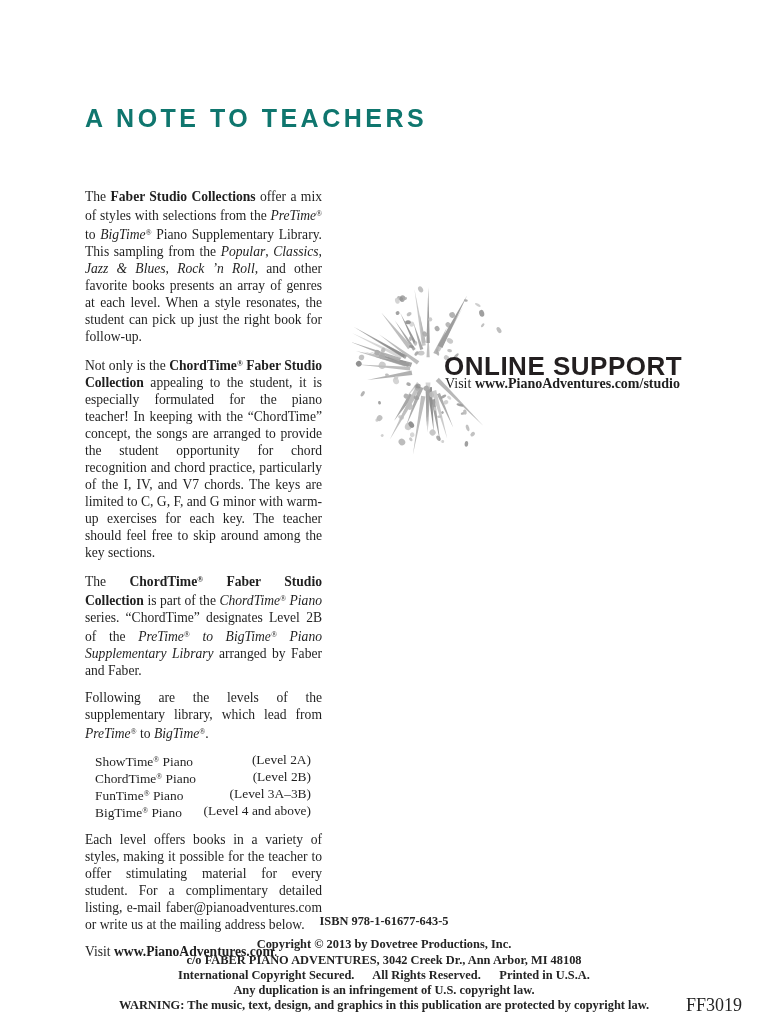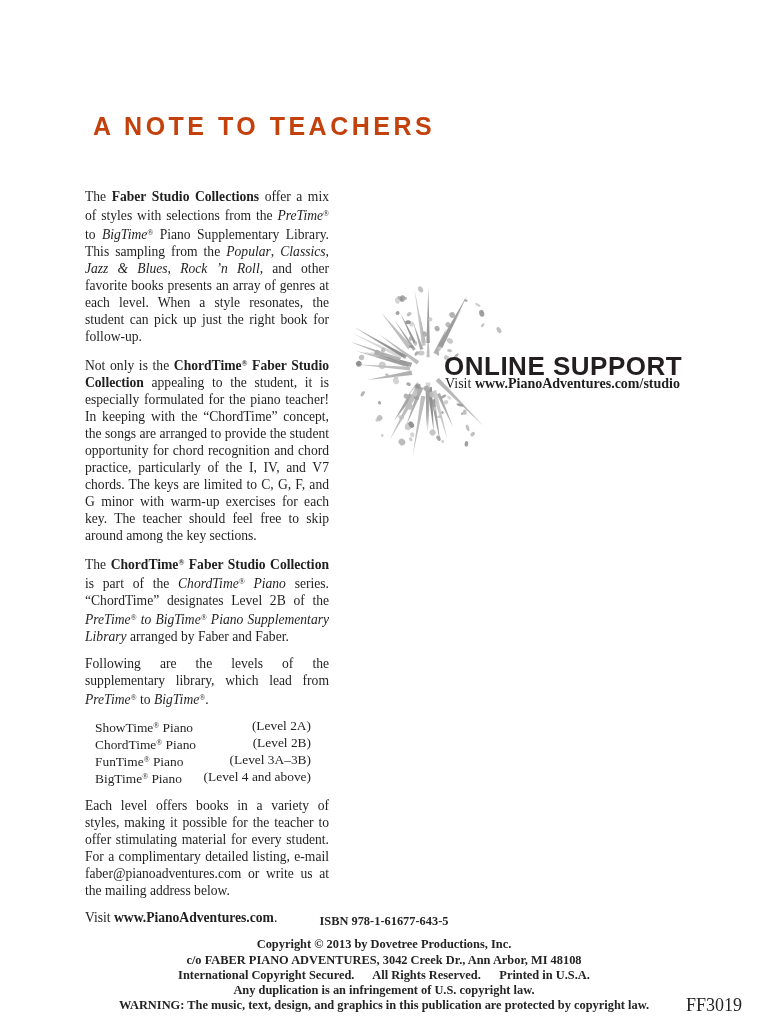--- a/index.html
+++ b/index.html
@@ -2,29 +2,29 @@
 <html><head>
 <meta charset="utf-8">
 <style>
   html,body{margin:0;padding:0;background:#e8e8e8;}
   .page{
     position:relative;width:768px;height:1024px;background:#ffffff;
     font-family:"Liberation Serif",serif;color:#1f1f1f;overflow:hidden;
     margin:0 auto;
   }
   .title{
-    position:absolute;left:85px;top:104px;margin:8px;
+    position:absolute;left:85px;top:104px;margin:0;
     font-family:"Liberation Sans",sans-serif;font-weight:bold;
-    font-size:25px;letter-spacing:3.5px;color:#c2410c;white-space:nowrap;
+    font-size:25px;letter-spacing:3.5px;color:#0f766e;white-space:nowrap;
   }
   .left-col{
     position:absolute;left:85px;top:188px;width:252px;
     font-size:13.6px;line-height:17px;text-align:justify;
   }
-  .left-col p{margin:0 8px 10px 0;}
+  .left-col p{margin:0 15px 10px 0;}
   .r-b{font-weight:bold;}
   .r-i{font-style:italic;}
   .r-sup{font-size:0.58em;vertical-align:0.5em;letter-spacing:0;}
   .levels{
     margin:1px 0 10px 10px;width:216px;
     font-size:13.4px;line-height:15.4px;text-align:left;
   }
   .level-row{display:flex;justify-content:space-between;}
   .burst{position:absolute;left:352px;top:278px;width:170px;height:190px;}
   .os-heading{

